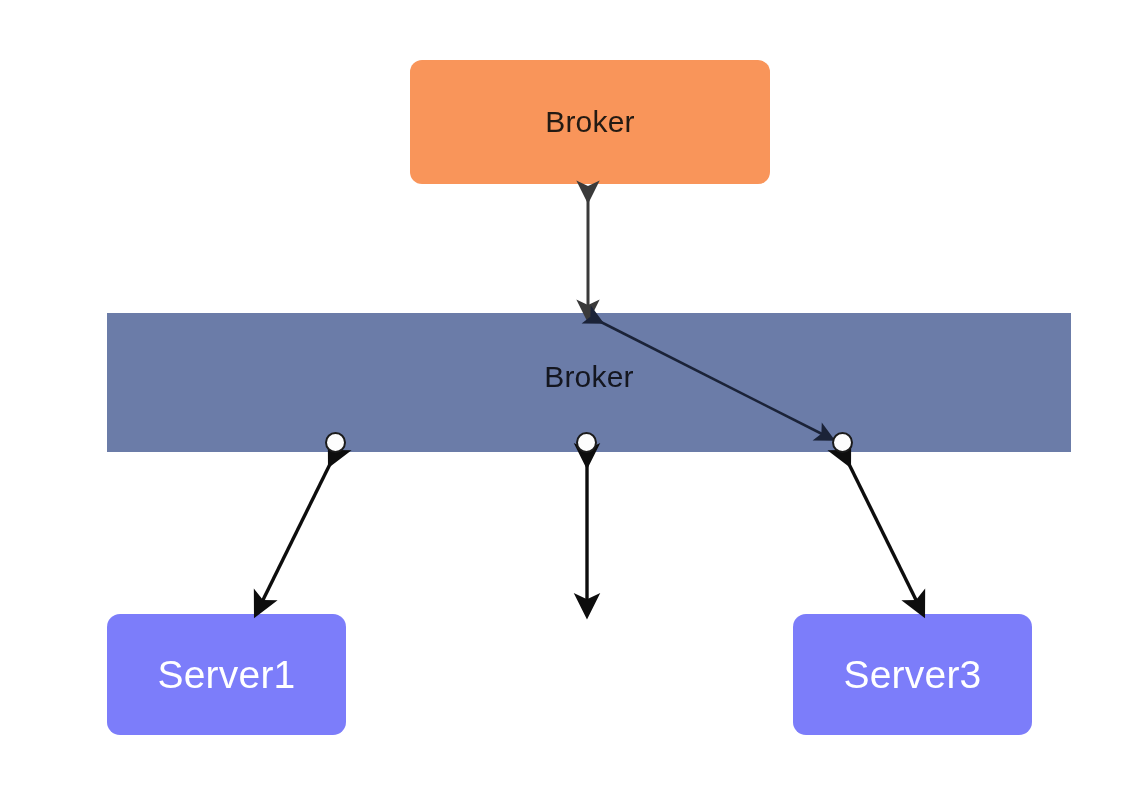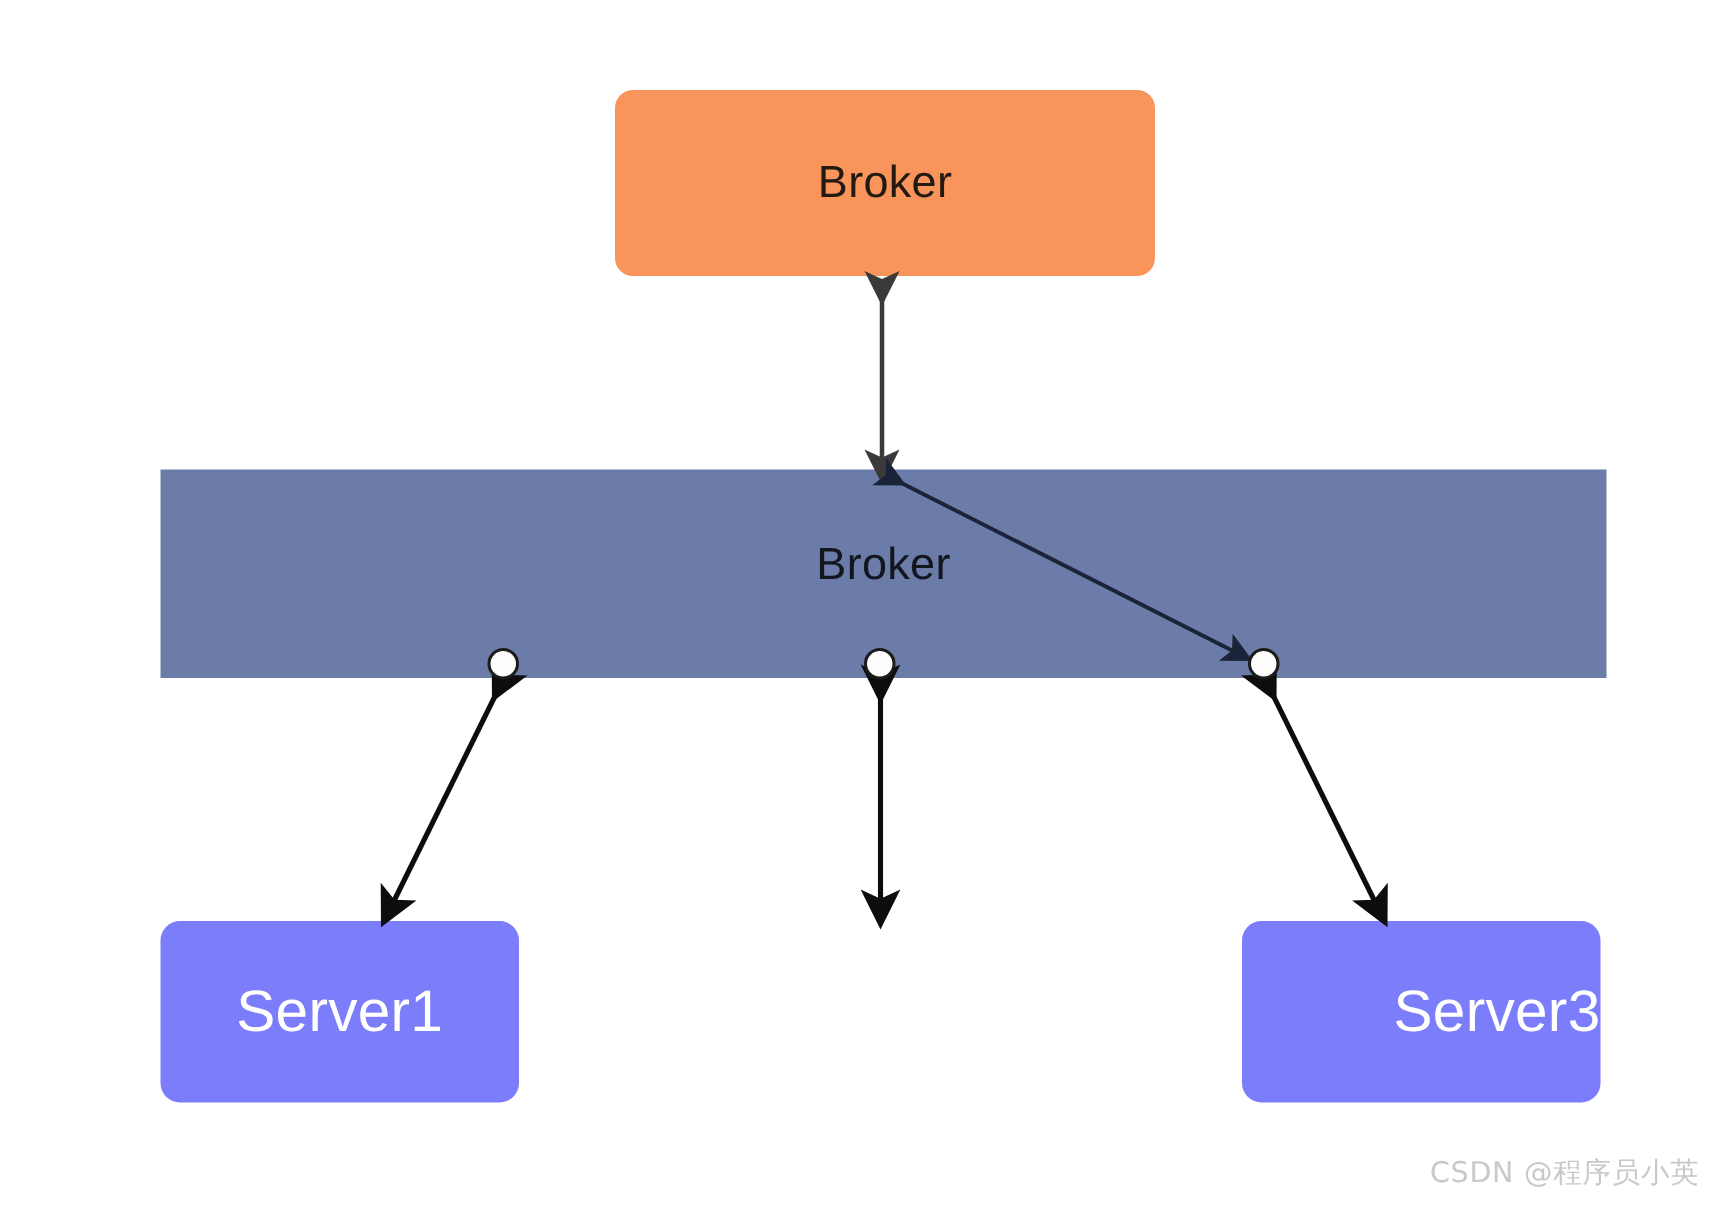--- a/index.html
+++ b/index.html
@@ -68,21 +68,21 @@
     height: 121px;
     background: #7c7dfa;
     border-radius: 13px;
   }
   .server-node .node-label {
     color: #ffffff;
     font-size: 39px;
   }
   #server-node-1 { left: 107px; }
   #server-node-2 { left: 467px; }
-  #server-node-3 { left: 828px; justify-content: flex-end; }
+  #server-node-3 { left: 793px; }
 
   
   #edges {
     position: absolute;
     left: 0;
     top: 0;
     width: 1147px;
     height: 803px;
     pointer-events: none;
   }
@@ -154,15 +154,14 @@
 
     <line x1="587" y1="456" x2="587" y2="606" stroke="#0d0d0d" stroke-width="3.4" marker-start="url(#ah-dark)" marker-end="url(#ah-dark)"></line>
 
     <line x1="845" y1="456" x2="919" y2="606" stroke="#0d0d0d" stroke-width="3.4" marker-start="url(#ah-dark)" marker-end="url(#ah-dark)"></line>
   </svg>
 
   <div class="port" id="port-1"></div>
   <div class="port" id="port-2"></div>
   <div class="port" id="port-3"></div>
 
-  <div id="watermark">CSDN @程序员小英</div>
 
 </div>
 
 </body></html>

